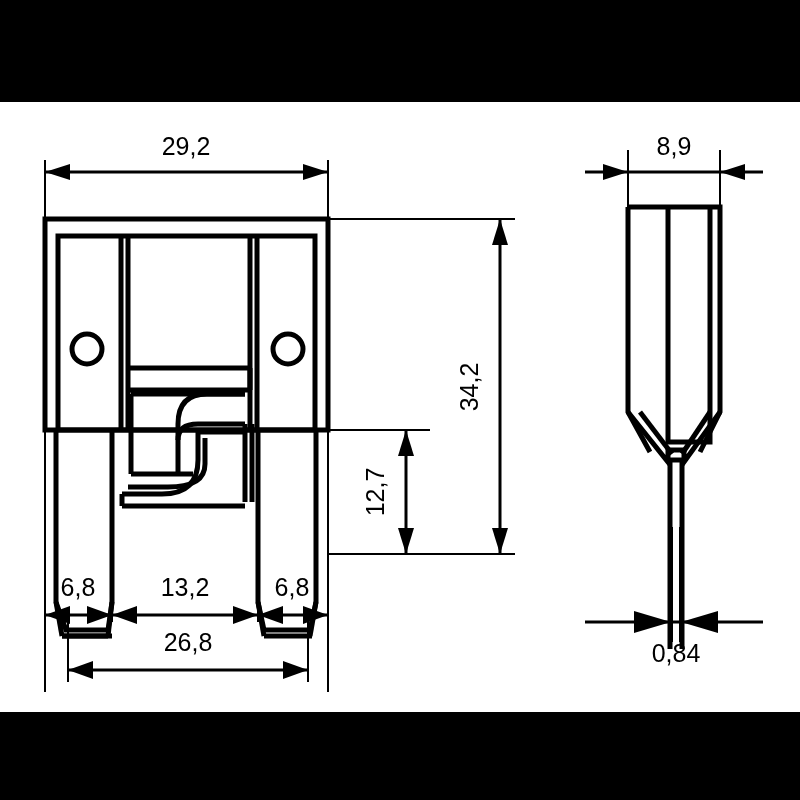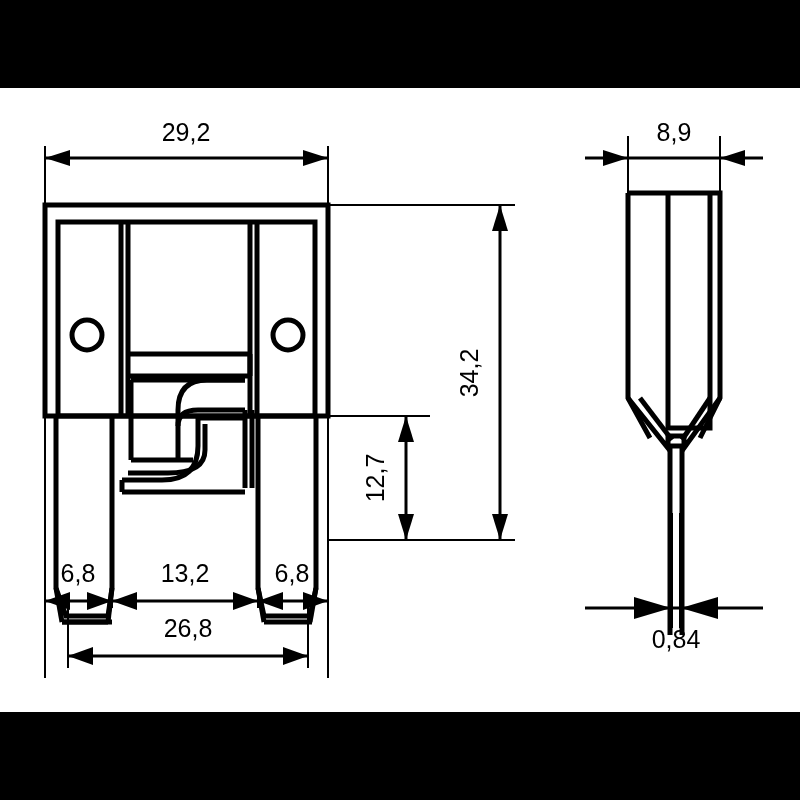--- a/index.html
+++ b/index.html
@@ -13,21 +13,21 @@
   }
   #page {
     position: relative;
     width: 800px;
     height: 800px;
     background: #000000;
   }
   #drawing-surface {
     position: absolute;
     left: 0;
-    top: 88px;
+    top: 102px;
     width: 800px;
     height: 624px;
     background: #ffffff;
   }
   #band-top {
     position: absolute;
     left: 0; top: 0;
     width: 800px; height: 88px;
     background: #000000;
   }

